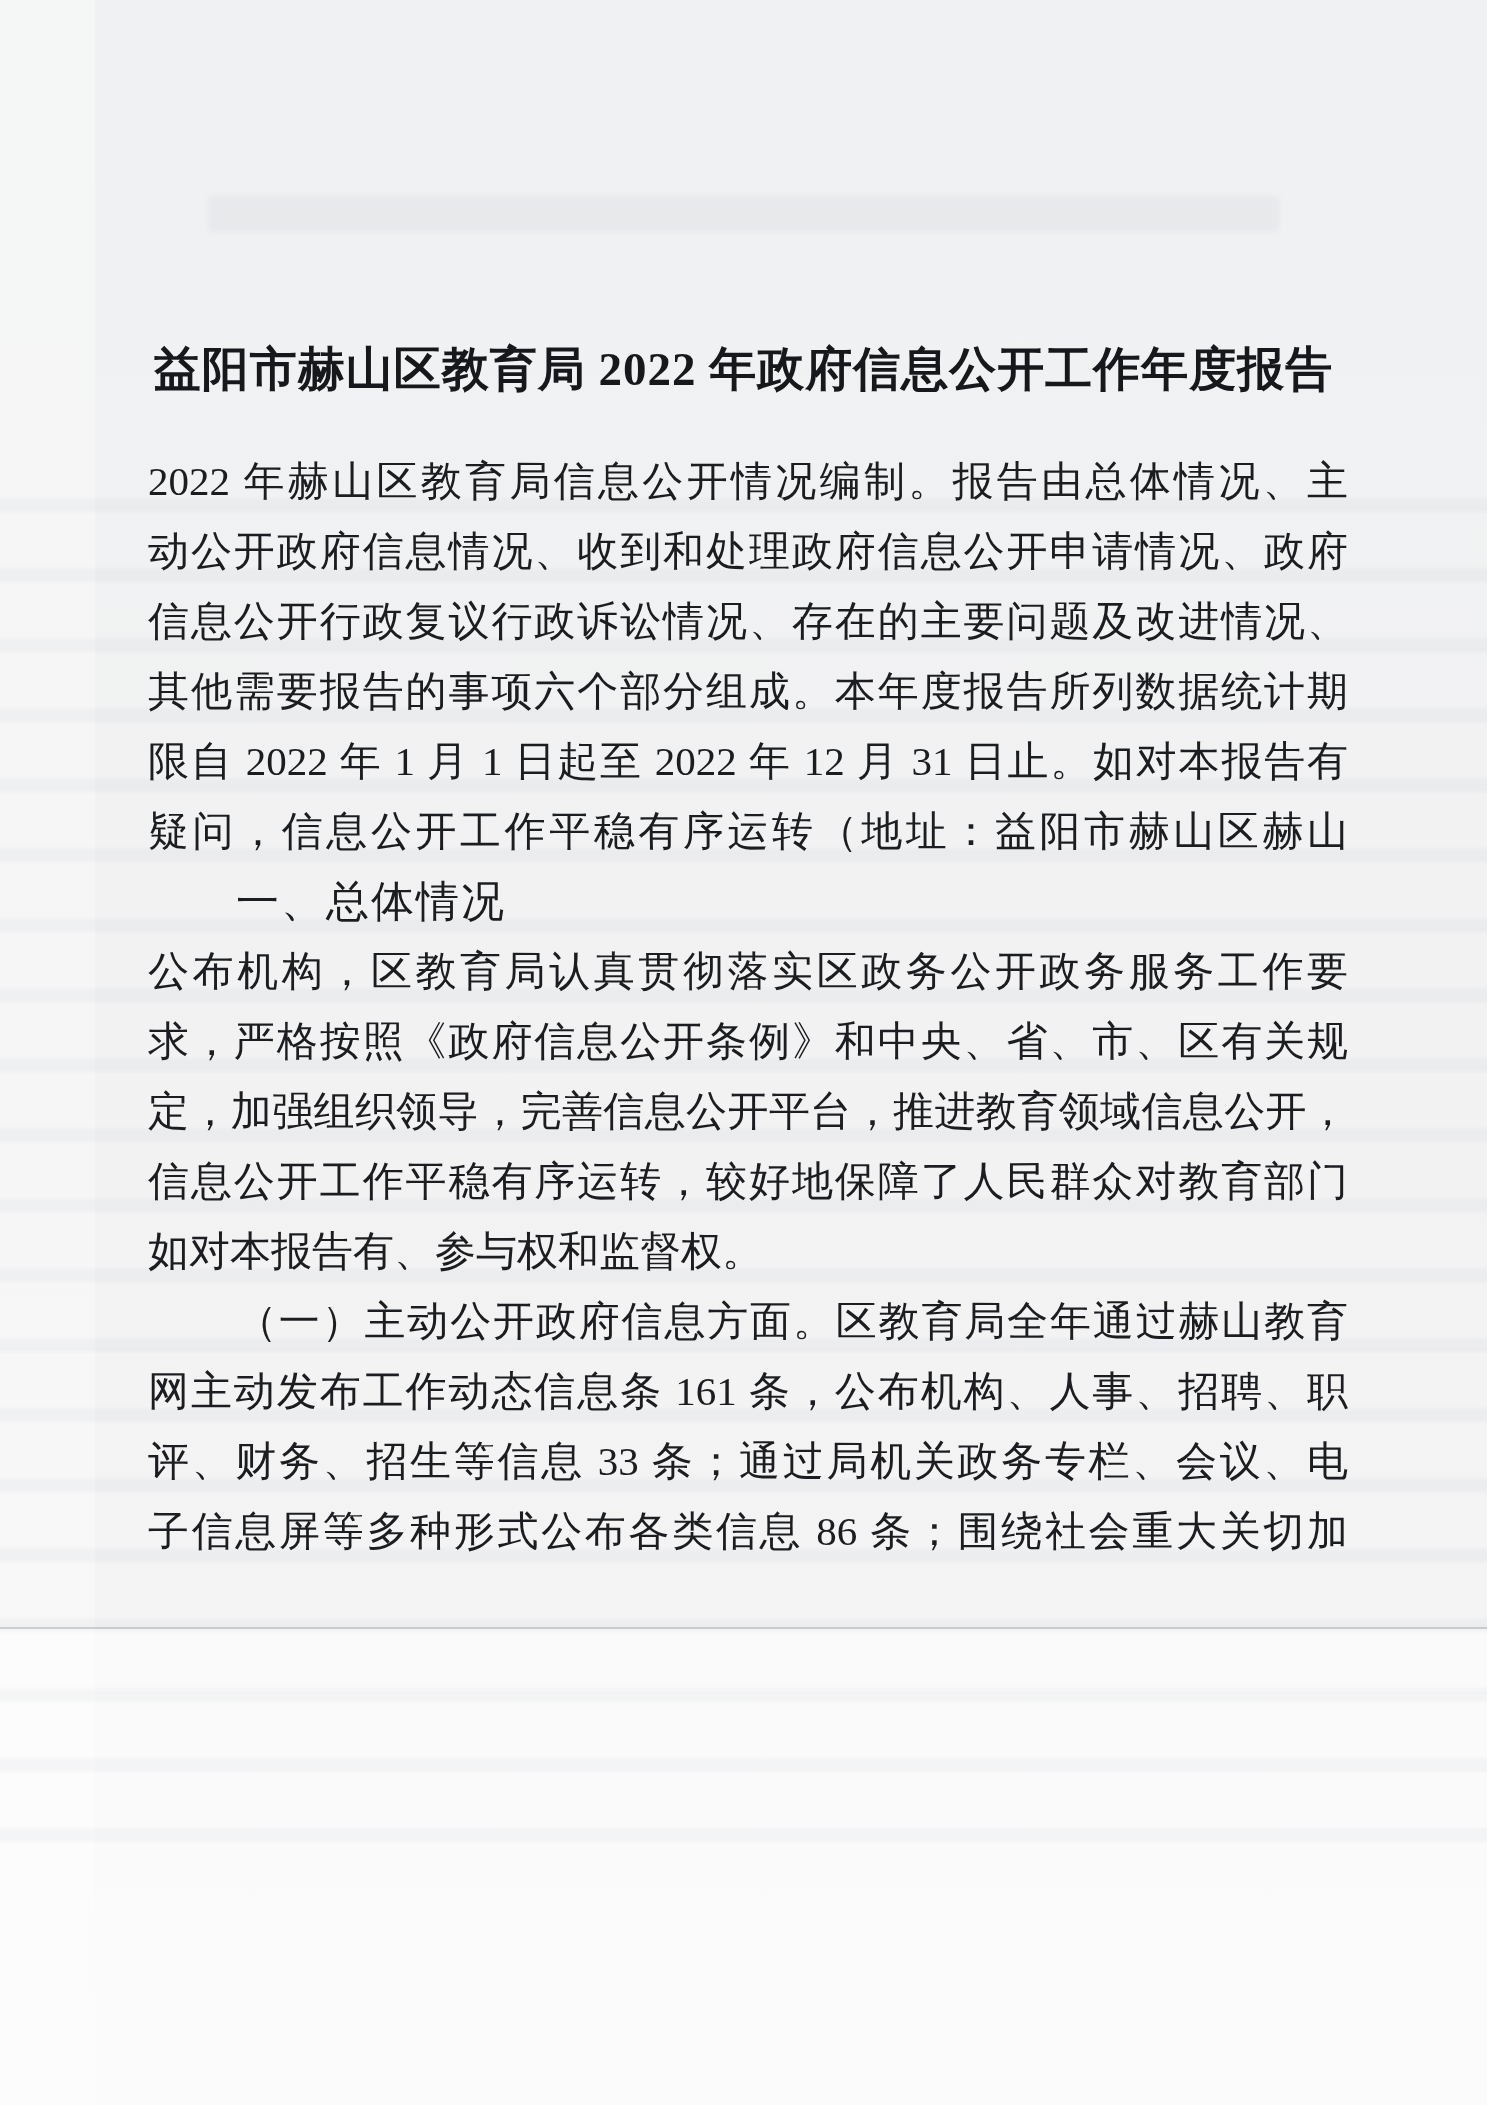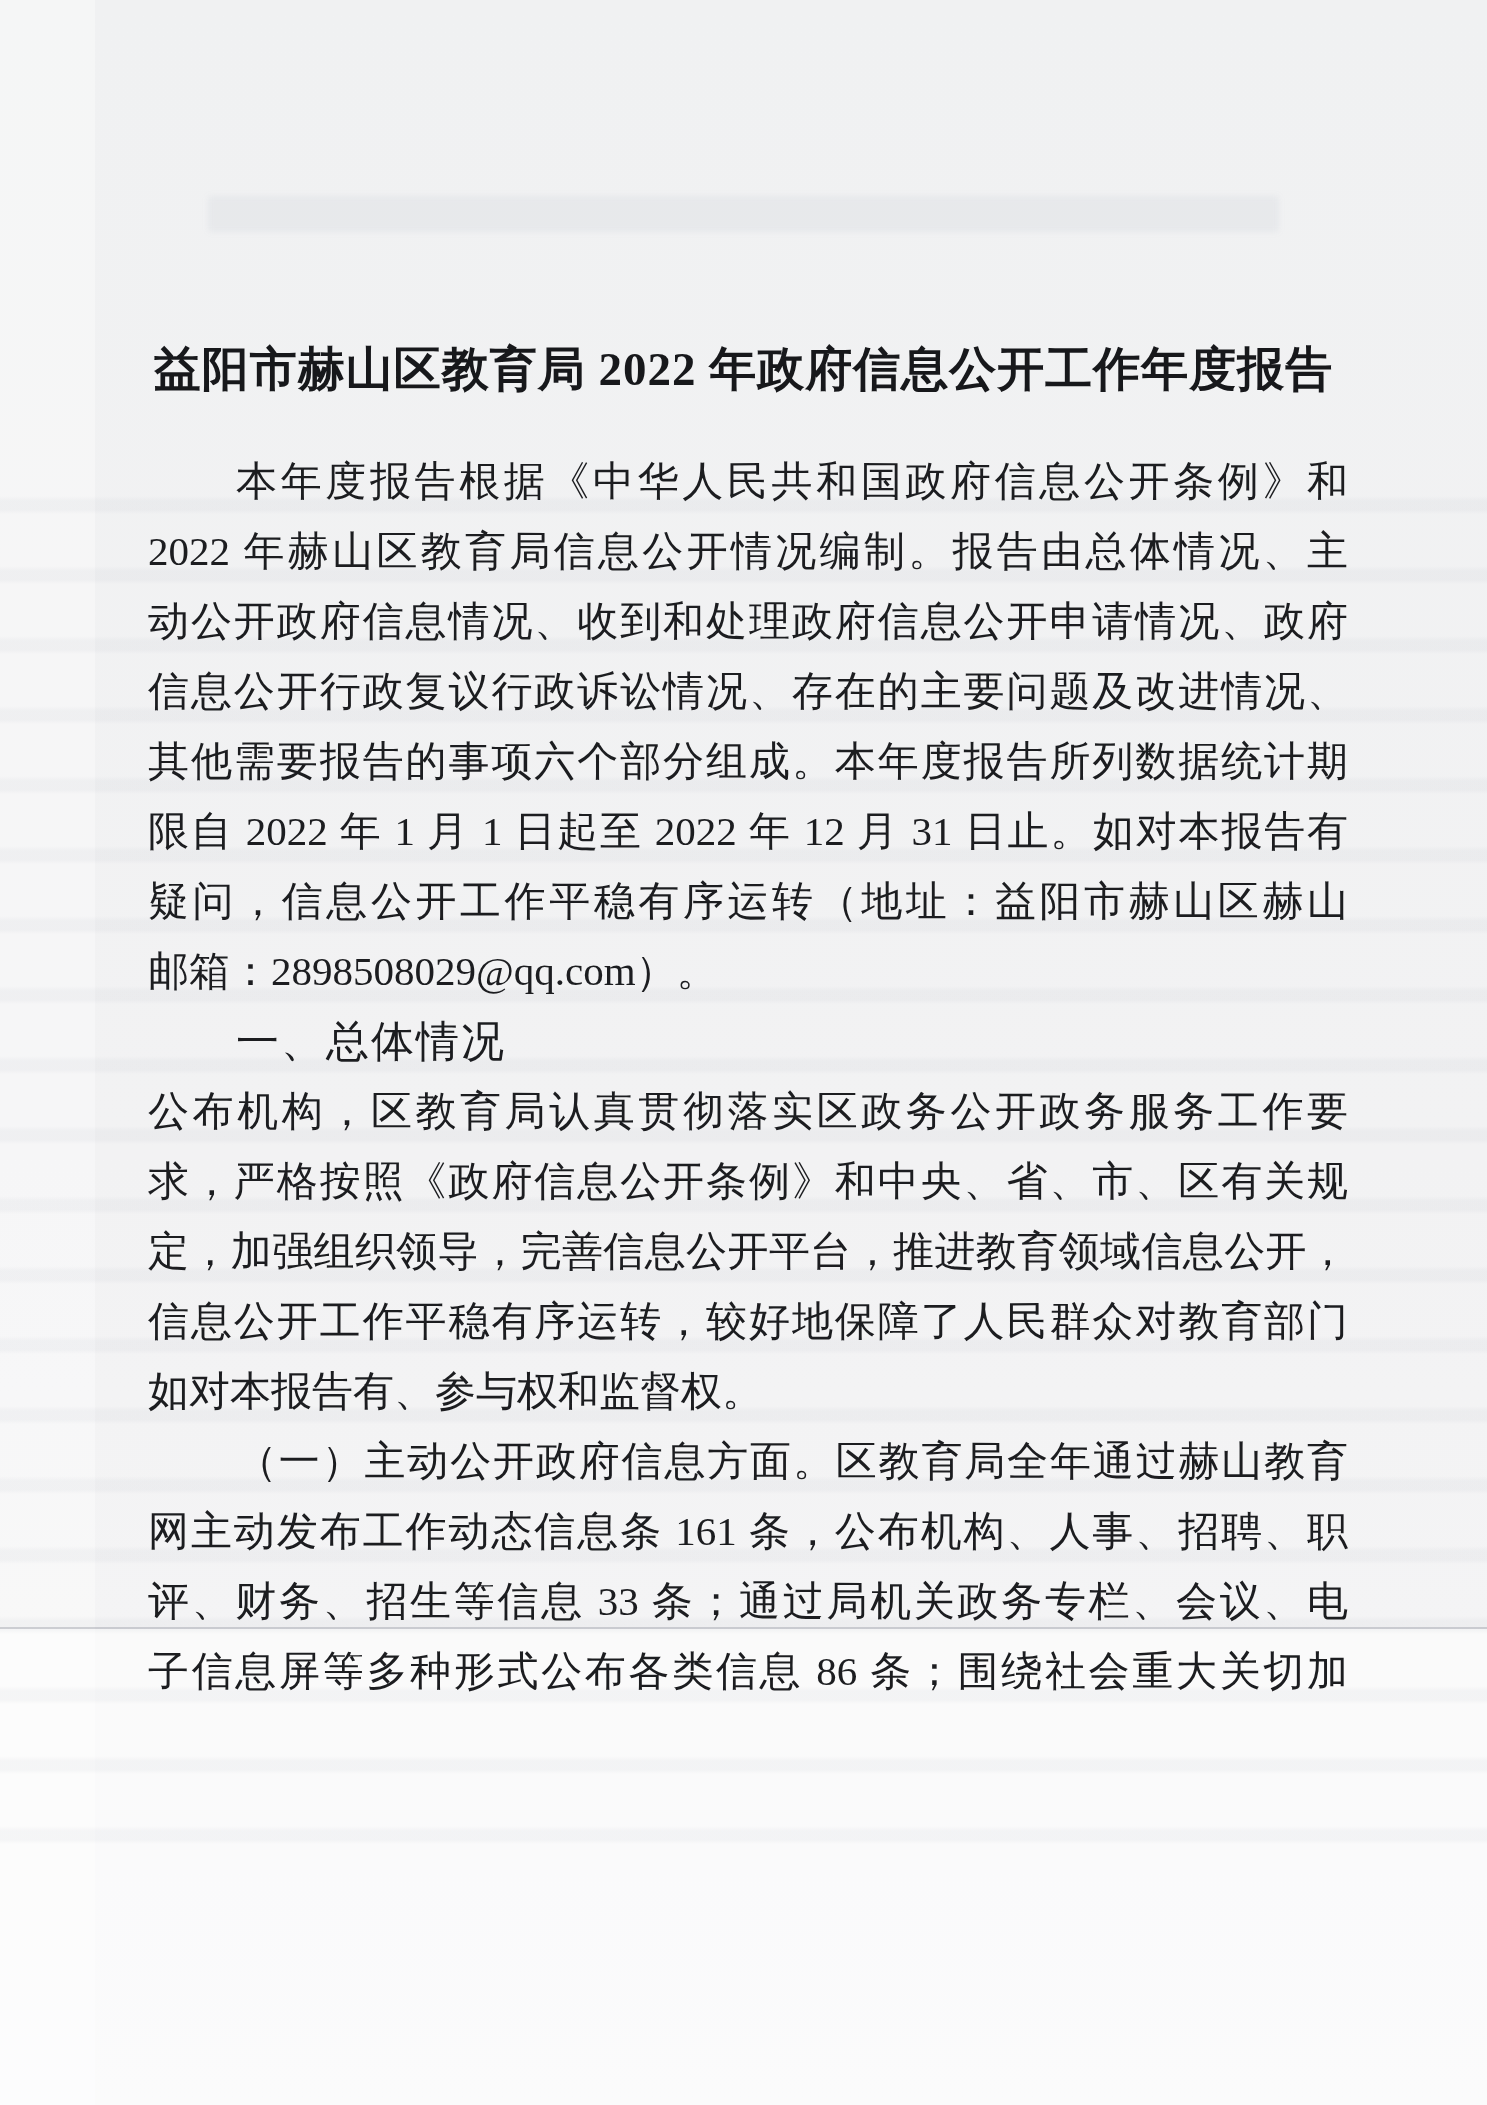--- a/index.html
+++ b/index.html
@@ -107,28 +107,26 @@
 <div class="page">
   <div class="edge-light-left"></div>
   <div class="ghost-title"></div>
   <div class="scan-line"></div>
   <div class="lower-white"></div>
 
   <h1 class="title">益阳市赫山区教育局 2022 年政府信息公开工作年度报告</h1>
 
   <div class="content">
       <div class="block paragraph">
-        <div class="line first fill">本年度报告根据《中华人民共和国政府信息公开条例》和</div>
         <div class="line fill">2022 年赫山区教育局信息公开情况编制。报告由总体情况、主</div>
         <div class="line fill">动公开政府信息情况、收到和处理政府信息公开申请情况、政府</div>
         <div class="line fill">信息公开行政复议行政诉讼情况、存在的主要问题及改进情况、</div>
         <div class="line fill">其他需要报告的事项六个部分组成。本年度报告所列数据统计期</div>
         <div class="line fill">限自 2022 年 1 月 1 日起至 2022 年 12 月 31 日止。如对本报告有</div>
         <div class="line fill">疑问，信息公开工作平稳有序运转（地址：益阳市赫山区赫山</div>
-        <div class="line">邮箱：2898508029@qq.com）。</div>
       </div>
       <div class="block heading">
         <div class="line first">一、总体情况</div>
       </div>
       <div class="block paragraph">
         <div class="line fill">公布机构，区教育局认真贯彻落实区政务公开政务服务工作要</div>
         <div class="line fill">求，严格按照《政府信息公开条例》和中央、省、市、区有关规</div>
         <div class="line fill">定，加强组织领导，完善信息公开平台，推进教育领域信息公开，</div>
         <div class="line fill">信息公开工作平稳有序运转，较好地保障了人民群众对教育部门</div>
         <div class="line">如对本报告有、参与权和监督权。</div>

